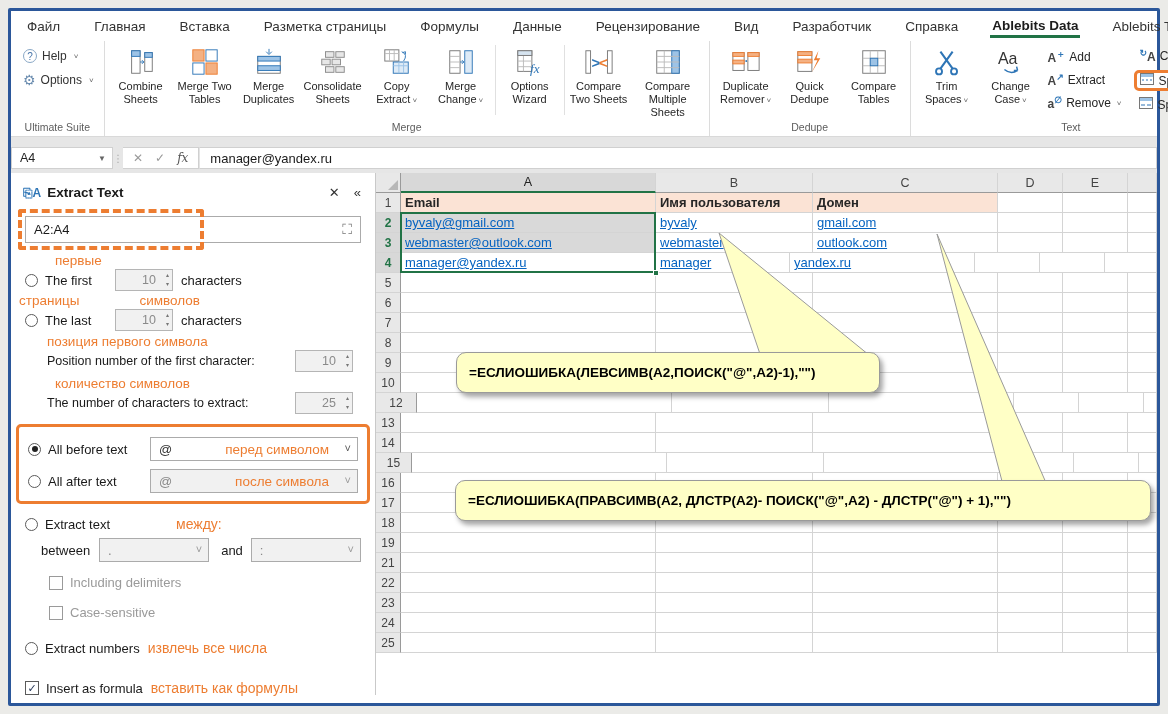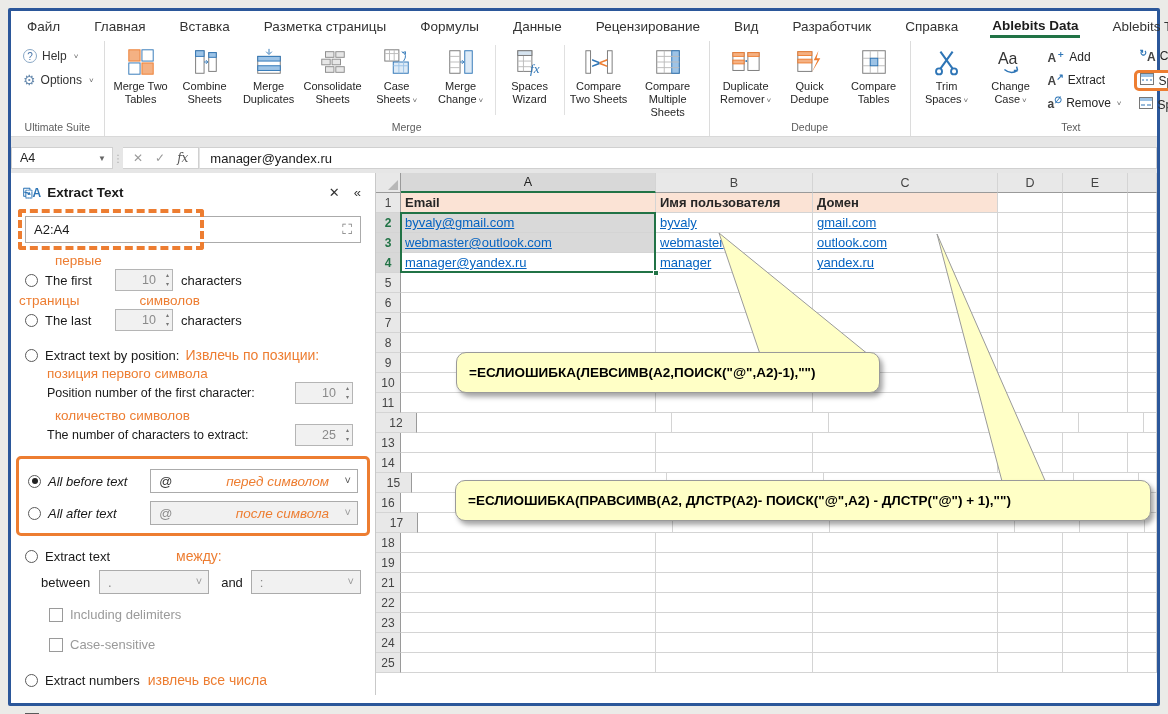--- a/index.html
+++ b/index.html
@@ -60,21 +60,21 @@
   .radio.sel::after { content:""; position:absolute; left:2.5px; top:2.5px; width:6px; height:6px; border-radius:50%; background:#222; }
   .spin { width:58px; height:22px; border:1px solid #b5b5b5; background:#f1f1f1; color:#8a8a8a; font-size:12.5px; display:flex; align-items:center; justify-content:flex-end; padding-right:16px; position:relative; margin:0 8px; }
   .spin::after { content:"▴\A▾"; white-space:pre; position:absolute; right:3px; top:1px; font-size:6px; line-height:9px; color:#777; }
   .combo { height:24px; border:1px solid #ababab; background:#fff; display:flex; align-items:center; padding:0 22px 0 8px; position:relative; font-size:13px; flex:1; }
   .combo .cv { color:#333; }
   .combo .cann { margin-left:auto; margin-right:6px; }
   .combo::after { content:"˅"; position:absolute; right:6px; top:4px; color:#555; font-size:11px; }
   .combo.dis { background:#f1f1f1; } .combo.dis .cv { color:#8a8a8a; } .combo.dis::after { color:#999; }
   .cbox { width:14px; height:14px; border:1px solid #5a5a5a; margin-right:7px; flex:none; display:flex; align-items:center; justify-content:center; font-size:11px; color:#1f2f52; background:#fff; }
   .dis-t { color:#9a9a9a; }
-  .obox { border:3px solid #ED7D31; border-radius:5px; margin:10px 5px 0 5px; padding:6px 9px 8px 9px;font-style:italic; }
+  .obox { border:3px solid #ED7D31; border-radius:5px; margin:10px 5px 0 5px; padding:6px 9px 8px 9px; }
   .obox .prow { padding:0; }
 
   
   .grid { position:relative; flex:1; background:#fff; overflow:hidden; font-size:13px; }
   .gch { display:flex; height:20px; }
   .cell, .ghc, .grh { border-right:1px solid #d4d4d4; border-bottom:1px solid #d4d4d4; }
   .ghc { background:#e8e8e8; color:#444; font-size:12.5px; display:flex; align-items:center; justify-content:center; border-bottom:1px solid #9a9a9a;}
   .ghc.selc { background:#d8d8d8; border-bottom:2px solid #217346; color:#222; }
   .corner { background:#e8e8e8; border-right:1px solid #9a9a9a; border-bottom:1px solid #9a9a9a; position:relative; }
   .corner::after { content:""; position:absolute; right:2px; bottom:2px; border-left:10px solid transparent; border-bottom:10px solid #b7b7b7; }
@@ -136,39 +136,39 @@
         </div>
       </div>
       <div class="group-label">Ultimate Suite</div>
     </div>
 
     <div class="group">
       <div class="group-body">
         <div class="rbtn">
           <span class="ricon">
               <svg width="30" height="30" viewBox="0 0 32 32">
-                <rect x="3" y="3" width="12" height="12" fill="#F4B183" stroke="#ED7D31"></rect>
-                <rect x="17" y="3" width="12" height="12" fill="#fff" stroke="#2E75B6"></rect>
-                <rect x="3" y="17" width="12" height="12" fill="#fff" stroke="#2E75B6"></rect>
-                <rect x="17" y="17" width="12" height="12" fill="#F4B183" stroke="#ED7D31"></rect>
-              </svg>
-            </span>
-          <span class="rlabel">Merge Two Tables</span>
-        </div>
-        <div class="rbtn">
-          <span class="ricon">
-              <svg width="30" height="30" viewBox="0 0 32 32">
                 <rect x="6" y="4" width="9" height="24" fill="#fff" stroke="#777"></rect>
                 <rect x="6" y="4" width="9" height="6" fill="#9DC3E6" stroke="#2E75B6"></rect>
                 <rect x="20" y="6" width="8" height="20" fill="#fff" stroke="#777"></rect>
                 <rect x="20" y="6" width="8" height="5" fill="#9DC3E6" stroke="#2E75B6"></rect>
                 <path d="M15 16 l4 0 m-2 -2 l2 2 -2 2" stroke="#2E75B6" fill="none"></path>
               </svg>
             </span>
           <span class="rlabel">Combine Sheets</span>
+        </div>
+        <div class="rbtn">
+          <span class="ricon">
+              <svg width="30" height="30" viewBox="0 0 32 32">
+                <rect x="3" y="3" width="12" height="12" fill="#F4B183" stroke="#ED7D31"></rect>
+                <rect x="17" y="3" width="12" height="12" fill="#fff" stroke="#2E75B6"></rect>
+                <rect x="3" y="17" width="12" height="12" fill="#fff" stroke="#2E75B6"></rect>
+                <rect x="17" y="17" width="12" height="12" fill="#F4B183" stroke="#ED7D31"></rect>
+              </svg>
+            </span>
+          <span class="rlabel">Merge Two Tables</span>
         </div>
         <div class="rbtn">
           <span class="ricon">
               <svg width="30" height="30" viewBox="0 0 32 32">
                 <path d="M16 2 v5 M13 5 l3 3 3 -3" stroke="#2E75B6" fill="none"></path>
                 <rect x="4" y="10" width="24" height="18" fill="#fff" stroke="#777"></rect>
                 <rect x="4" y="10" width="24" height="5" fill="#9DC3E6" stroke="#2E75B6"></rect>
                 <rect x="4" y="20" width="24" height="5" fill="#9DC3E6" stroke="#2E75B6"></rect>
               </svg>
             </span>
@@ -190,21 +190,21 @@
         <div class="rbtn">
           <span class="ricon">
               <svg width="30" height="30" viewBox="0 0 32 32">
                 <rect x="3" y="3" width="15" height="12" fill="#fff" stroke="#777"></rect>
                 <path d="M3 7 h15 M8 3 v12 M13 3 v12" stroke="#bbb"></path>
                 <path d="M21 5 q7 3 2 10 m2 -10 l-3 1 m3 -1 l0 3" stroke="#2E75B6" fill="none"></path>
                 <rect x="12" y="16" width="16" height="12" fill="#DEEBF7" stroke="#2E75B6"></rect>
                 <path d="M12 20 h16 M18 16 v12 M23 16 v12" stroke="#9DC3E6"></path>
               </svg>
             </span>
-          <span class="rlabel"><span>Case Sheets</span><span class="chev">˅</span></span>
+          <span class="rlabel"><span>Copy Extract</span><span class="chev">˅</span></span>
         </div>
         <div class="rbtn">
           <span class="ricon">
               <svg width="30" height="30" viewBox="0 0 32 32">
                 <rect x="4" y="4" width="11" height="24" fill="#fff" stroke="#777"></rect>
                 <path d="M4 10 h11 M4 16 h11 M4 22 h11" stroke="#bbb"></path>
                 <path d="M15 16 l4 0 m-2 -2 l2 2 -2 2" stroke="#2E75B6" fill="none"></path>
                 <rect x="20" y="4" width="8" height="24" fill="#DEEBF7" stroke="#2E75B6"></rect>
               </svg>
             </span>
@@ -213,21 +213,21 @@
         <div class="insep"></div>
         <div class="rbtn">
           <span class="ricon">
               <svg width="30" height="30" viewBox="0 0 32 32">
                 <rect x="3" y="4" width="15" height="22" fill="#fff" stroke="#777"></rect>
                 <path d="M3 9 h15 M3 15 h15 M3 21 h15 M9 4 v22" stroke="#bbb"></path>
                 <rect x="3" y="4" width="15" height="5" fill="#D6E4F0" stroke="#777"></rect>
                 <text x="16" y="28" font-size="14" font-style="italic" fill="#2E75B6" font-family="serif">fx</text>
               </svg>
             </span>
-          <span class="rlabel">Spaces Wizard</span>
+          <span class="rlabel">Options Wizard</span>
         </div>
         <div class="insep"></div>
         <div class="rbtn">
           <span class="ricon">
               <svg width="30" height="30" viewBox="0 0 32 32">
                 <rect x="2" y="4" width="5" height="24" fill="#fff" stroke="#777"></rect>
                 <rect x="25" y="4" width="5" height="24" fill="#fff" stroke="#777"></rect>
                 <text x="8" y="22" font-size="16" font-weight="bold" fill="#2E75B6">&gt;</text>
                 <text x="16" y="22" font-size="16" font-weight="bold" fill="#ED7D31">&lt;</text>
               </svg>
@@ -402,25 +402,20 @@
         </div>
       <div class="prow" style="margin-top:1px">
         <span class="radio"></span>
         <span style="width:62px">The last</span>
         <span class="spin">
             <span>10</span>
           </span>
         <span>characters</span>
       </div>
 
-      <div class="prow" style="margin-top:16px">
-        <span class="radio"></span>
-        <span>Extract text by position:</span>
-        <span class="ann" style="margin-left:6px;font-size:14px">Извлечь по позиции:</span>
-      </div>
       <div class="prow" style="margin-left:22px;margin-top:3px">
           <span class="ann">позиция первого символа</span>
         </div>
       <div class="prow" style="margin-top:1px">
         <span style="margin-left:22px;font-size:12.5px">Position number of the first character:</span>
         <span class="spin" style="margin-left:auto">
             <span>10</span>
           </span>
       </div>
       <div class="prow" style="margin-left:30px;margin-top:4px">
@@ -537,21 +532,21 @@
           </div>
           <div class="cell" style="width: 65px;"></div>
           <div class="cell" style="width: 65px;"></div>
           <div class="cell" style="flex: 1 1 0%;"></div>
         </div>
         <div class="grow">
           <div class="grh selr" style="width: 25px;">4</div>
           <div class="cell" style="width: 255px;">
             <span class="link">manager@yandex.ru</span>
           </div>
-          <div class="cell" style="width: 157px;">
+          <div class="cell" style="width: 134px;">
             <span class="link">manager</span>
           </div>
           <div class="cell" style="width: 185px;">
             <span class="link">yandex.ru</span>
           </div>
           <div class="cell" style="width: 65px;"></div>
           <div class="cell" style="width: 65px;"></div>
           <div class="cell" style="flex: 1 1 0%;"></div>
         </div>
         <div class="grow">
@@ -602,29 +597,20 @@
         <div class="grow">
           <div class="grh" style="width: 25px;">10</div>
           <div class="cell" style="width: 255px;"></div>
           <div class="cell" style="width: 157px;"></div>
           <div class="cell" style="width: 185px;"></div>
           <div class="cell" style="width: 65px;"></div>
           <div class="cell" style="width: 65px;"></div>
           <div class="cell" style="flex: 1 1 0%;"></div>
         </div>
         <div class="grow">
-          <div class="grh" style="width: 25px;">11</div>
-          <div class="cell" style="width: 255px;"></div>
-          <div class="cell" style="width: 157px;"></div>
-          <div class="cell" style="width: 185px;"></div>
-          <div class="cell" style="width: 65px;"></div>
-          <div class="cell" style="width: 65px;"></div>
-          <div class="cell" style="flex: 1 1 0%;"></div>
-        </div>
-        <div class="grow">
           <div class="grh" style="width: 41px;">12</div>
           <div class="cell" style="width: 255px;"></div>
           <div class="cell" style="width: 157px;"></div>
           <div class="cell" style="width: 185px;"></div>
           <div class="cell" style="width: 65px;"></div>
           <div class="cell" style="width: 65px;"></div>
           <div class="cell" style="flex: 1 1 0%;"></div>
         </div>
         <div class="grow">
           <div class="grh" style="width: 25px;">13</div>
@@ -656,21 +642,21 @@
         <div class="grow">
           <div class="grh" style="width: 25px;">16</div>
           <div class="cell" style="width: 255px;"></div>
           <div class="cell" style="width: 157px;"></div>
           <div class="cell" style="width: 185px;"></div>
           <div class="cell" style="width: 65px;"></div>
           <div class="cell" style="width: 65px;"></div>
           <div class="cell" style="flex: 1 1 0%;"></div>
         </div>
         <div class="grow">
-          <div class="grh" style="width: 42px;">17</div>
+          <div class="grh" style="width: 25px;">17</div>
           <div class="cell" style="width: 255px;"></div>
           <div class="cell" style="width: 157px;"></div>
           <div class="cell" style="width: 185px;"></div>
           <div class="cell" style="width: 65px;"></div>
           <div class="cell" style="width: 65px;"></div>
           <div class="cell" style="flex: 1 1 0%;"></div>
         </div>
         <div class="grow">
           <div class="grh" style="width: 25px;">18</div>
           <div class="cell" style="width: 255px;"></div>

